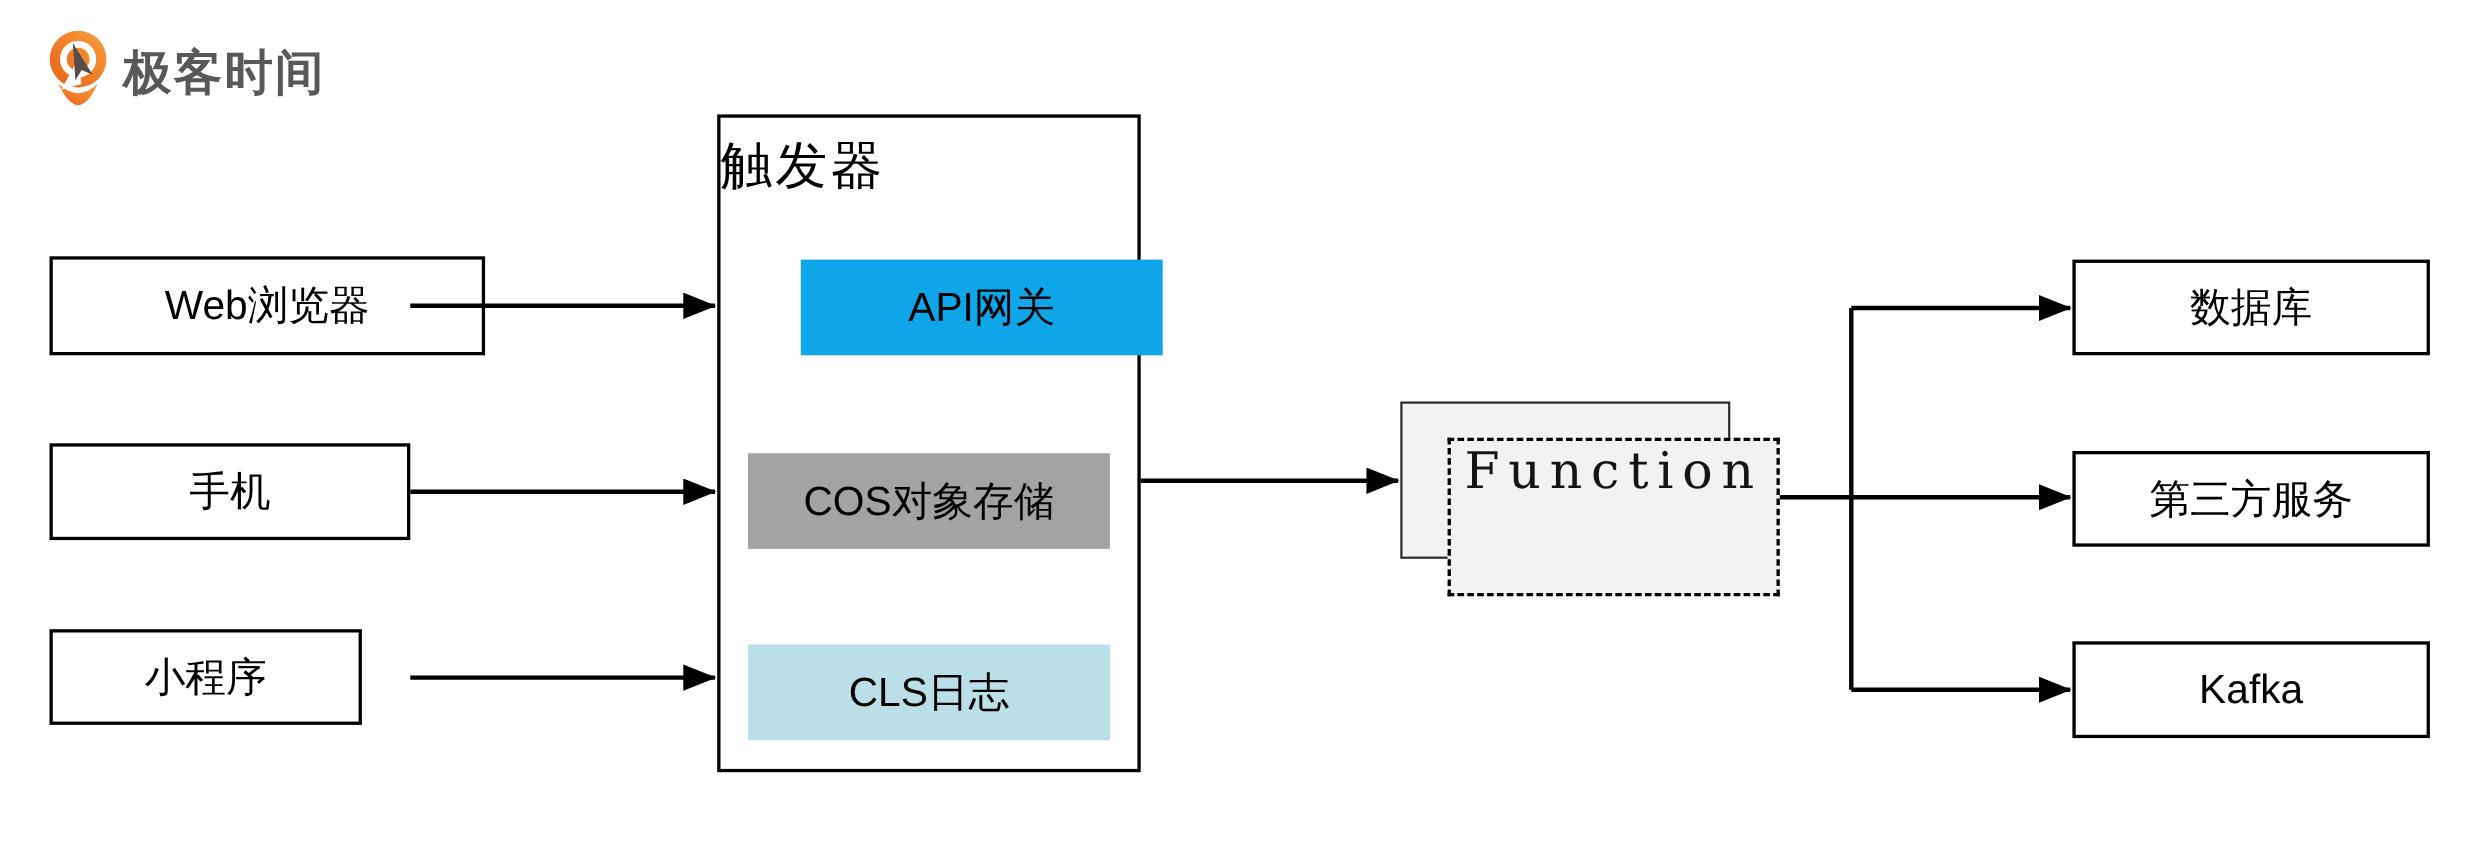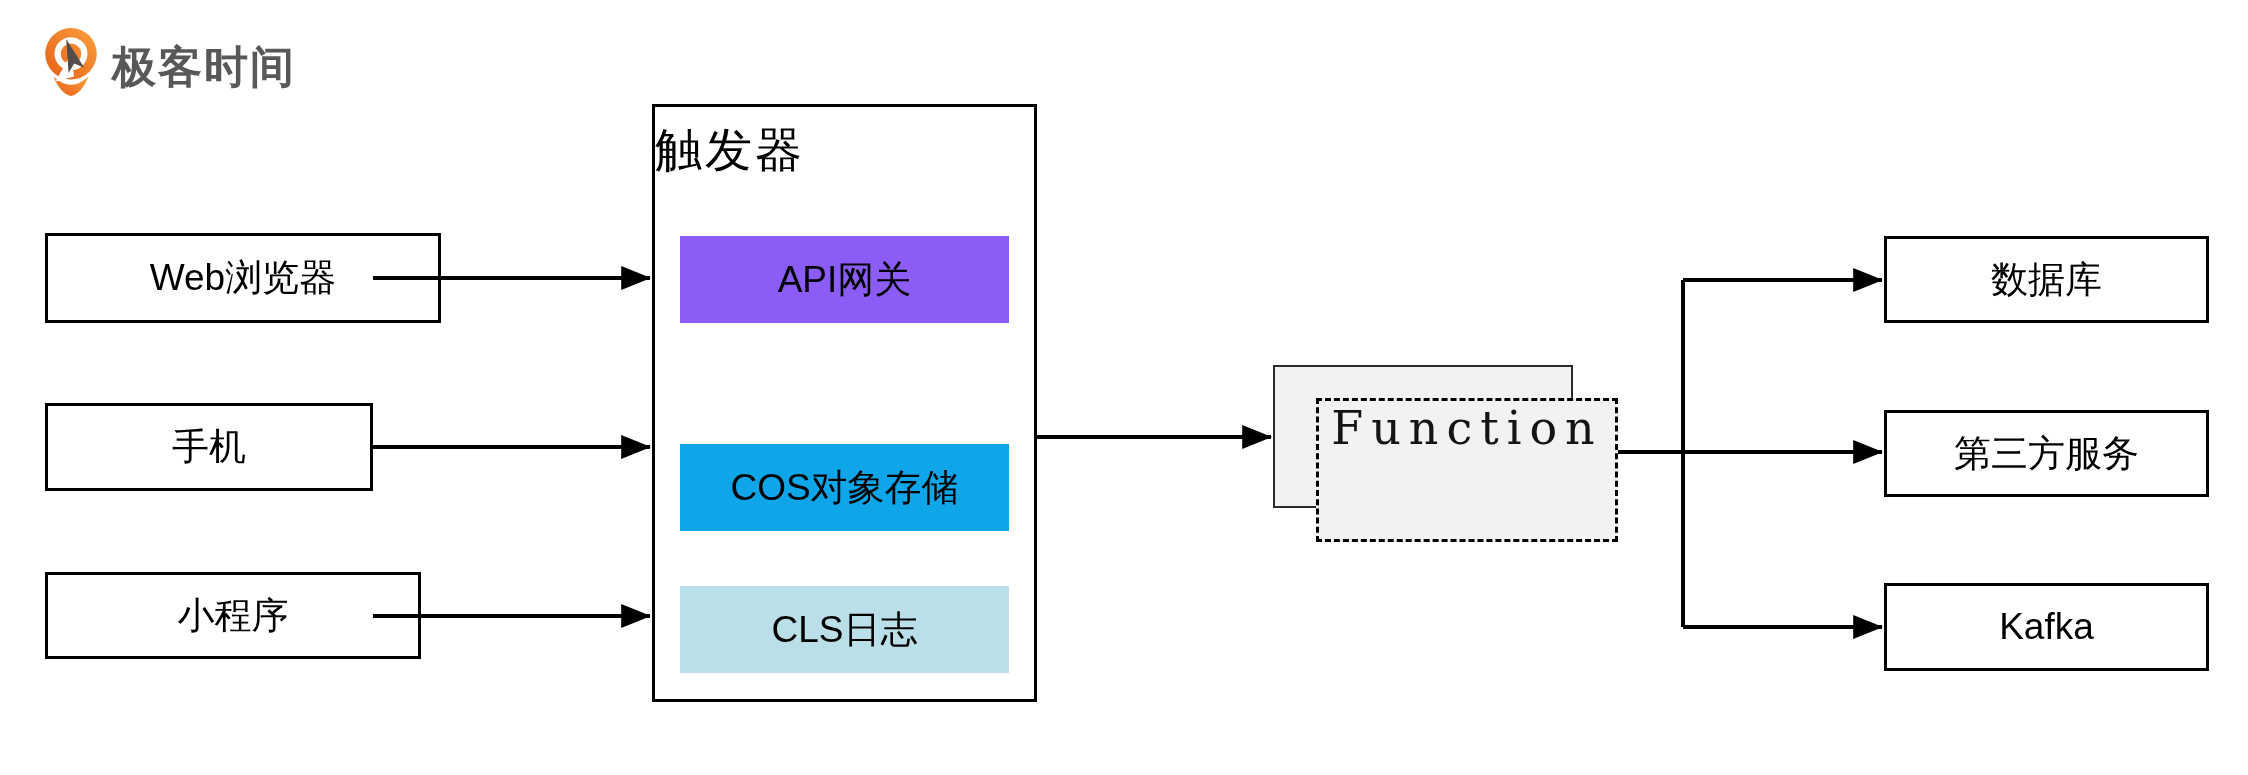--- a/index.html
+++ b/index.html
@@ -11,21 +11,21 @@
   .logo{position:absolute;left:44px;top:28px;display:flex;align-items:center;gap:14px;text-align:center;}
   .logo-text{font-size:44px;font-weight:600;color:#595757;letter-spacing:2px;line-height:1;padding-top:10px;}
   
   .node{
     position:absolute;background:#fff;border:3px solid #000;box-sizing:border-box;
     display:flex;align-items:center;justify-content:center;
     font-size:37px;color:#000;white-space:nowrap;
   }
   .src-web {left:45px;top:233px;width:396px;height:90px;}
   .src-phone{left:45px;top:403px;width:328px;height:88px;}
-  .src-mini {left:45px;top:572px;width:376px;height:87px;}
+  .src-mini {left:45px;top:572px;width:284px;height:87px;}
   .tgt-db   {left:1884px;top:236px;width:325px;height:87px;}
   .tgt-3rd  {left:1884px;top:410px;width:325px;height:87px;}
   .tgt-kafka{left:1884px;top:583px;width:325px;height:88px;}
   
   .trigger{
     position:absolute;left:652px;top:104px;width:385px;height:598px;
     background:#fff;border:3px solid #000;box-sizing:border-box;
   }
   .trigger-title{
     position:absolute;left:0;top:12px;width:100%;text-align:left;
@@ -82,24 +82,24 @@
   </div>
   <div class="node src-phone">
     <span>手机</span>
   </div>
   <div class="node src-mini">
     <span>小程序</span>
   </div>
 
   <div class="trigger">
     <div class="trigger-title">触发器</div>
-    <div class="trigger-item ti-0" style="background-color: #8b5cf6;">
+    <div class="trigger-item ti-0" style="background-color: #0ea5e9; margin-left: 48px;">
       <span>API网关</span>
     </div>
-    <div class="trigger-item ti-1" style="background-color: #0ea5e9; margin-top: 32px;">
+    <div class="trigger-item ti-1" style="background-color: #a3a3a3;">
       <span>COS对象存储</span>
     </div>
     <div class="trigger-item ti-2" style="background-color: rgb(186, 223, 233);">
       <span>CLS日志</span>
     </div>
   </div>
 
   <div class="fn-back"></div>
   <div class="fn-front">
     <span>Function</span>

